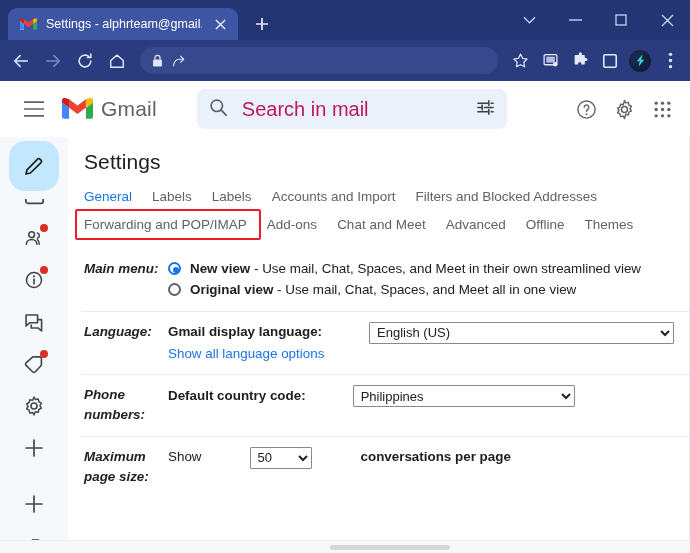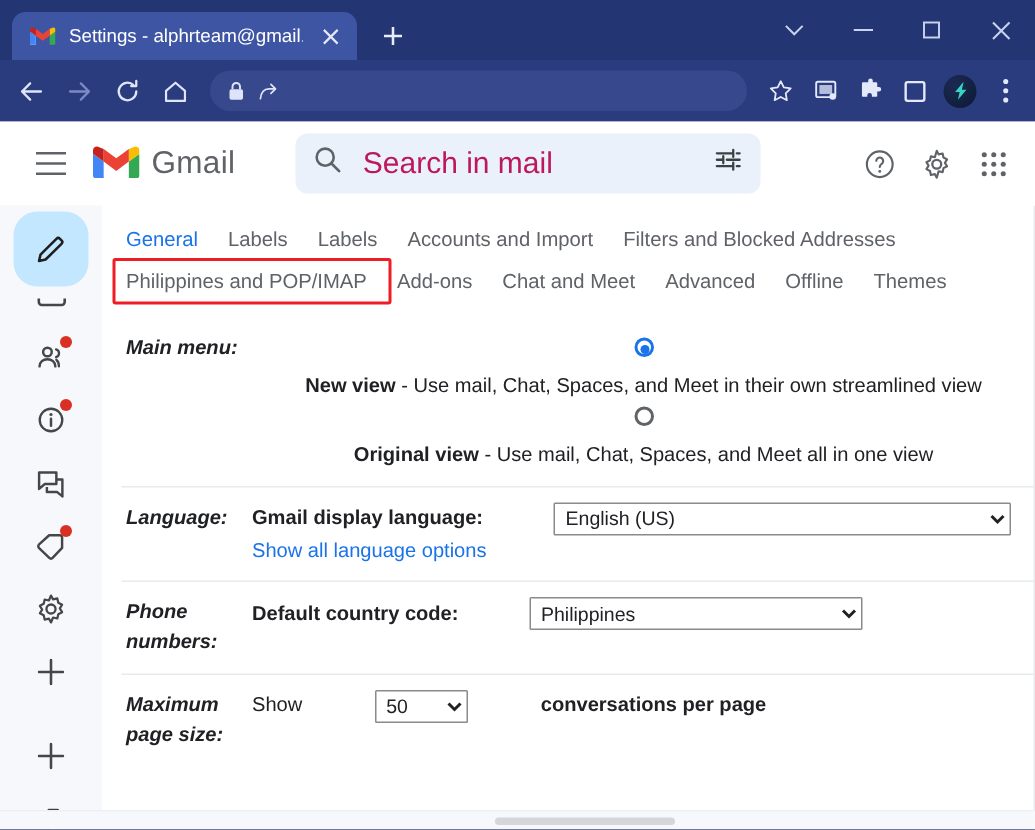--- a/index.html
+++ b/index.html
@@ -148,21 +148,21 @@
 
   .rows { margin-top: 17px; }
   .row {
     display: flex; border-top: 1px solid #e8eaed; padding: 10px 0 10px 3px;
     font-size: 13.4px; color: #202124; align-items: flex-start;
   }
   .row:first-child { border-top: none; }
   .rlabel { width: 84px; flex: none; font-weight: bold; line-height: 1.5; padding-right: 0; font-style: italic; }
   .rbody { flex: 1; min-width: 0; line-height: 1.55; white-space: nowrap; }
 
-  .radioline { display: flex; align-items: center; gap: 9px; flex-direction: column; }
+  .radioline { display: flex; align-items: flex-start; gap: 9px; }
   .radio {
     width: 13px; height: 13px; border-radius: 50%; border: 2px solid #5f6368;
     flex: none; margin-top: 3px; position: relative; background: #fff;
   }
   .radio.on { border-color: #1a73e8; }
   .radio.on::after {
     content: ""; position: absolute; left: 2.5px; top: 2.5px;
     width: 6px; height: 6px; border-radius: 50%; background: #1a73e8;
   }
   .bold { font-weight: bold; }
@@ -458,31 +458,32 @@
           <div class="railitem">
             <svg width="22" height="22" viewBox="0 0 24 24">
                 <path d="M3.6 10.6l6.6-6h6.4a1.5 1.5 0 011.5 1.5v6.6l-6.4 6.6a1.5 1.5 0 01-2.2 0l-5.9-6a1.8 1.8 0 010-2.7z" fill="#3c4043"></path>
               </svg>
           </div>
 
         </div>
       </div>
 
       <div class="content">
+        <div class="settings-title">Settings</div>
 
         <div class="tabrow1">
           <span class="stab active">General</span>
           <span class="stab">Labels</span>
           <span class="stab">Labels</span>
           <span class="stab">Accounts and Import</span>
           <span class="stab">Filters and Blocked Addresses</span>
         </div>
 
         <div class="tabrow2">
-          <span class="stab">Philippines and POP/IMAP</span>
+          <span class="stab">Forwarding and POP/IMAP</span>
           <span class="stab">Add-ons</span>
           <span class="stab">Chat and Meet</span>
           <span class="stab">Advanced</span>
           <span class="stab">Offline</span>
           <span class="stab">Themes</span>
           <span class="highlight-box"></span>
         </div>
 
         <div class="rows">
 

